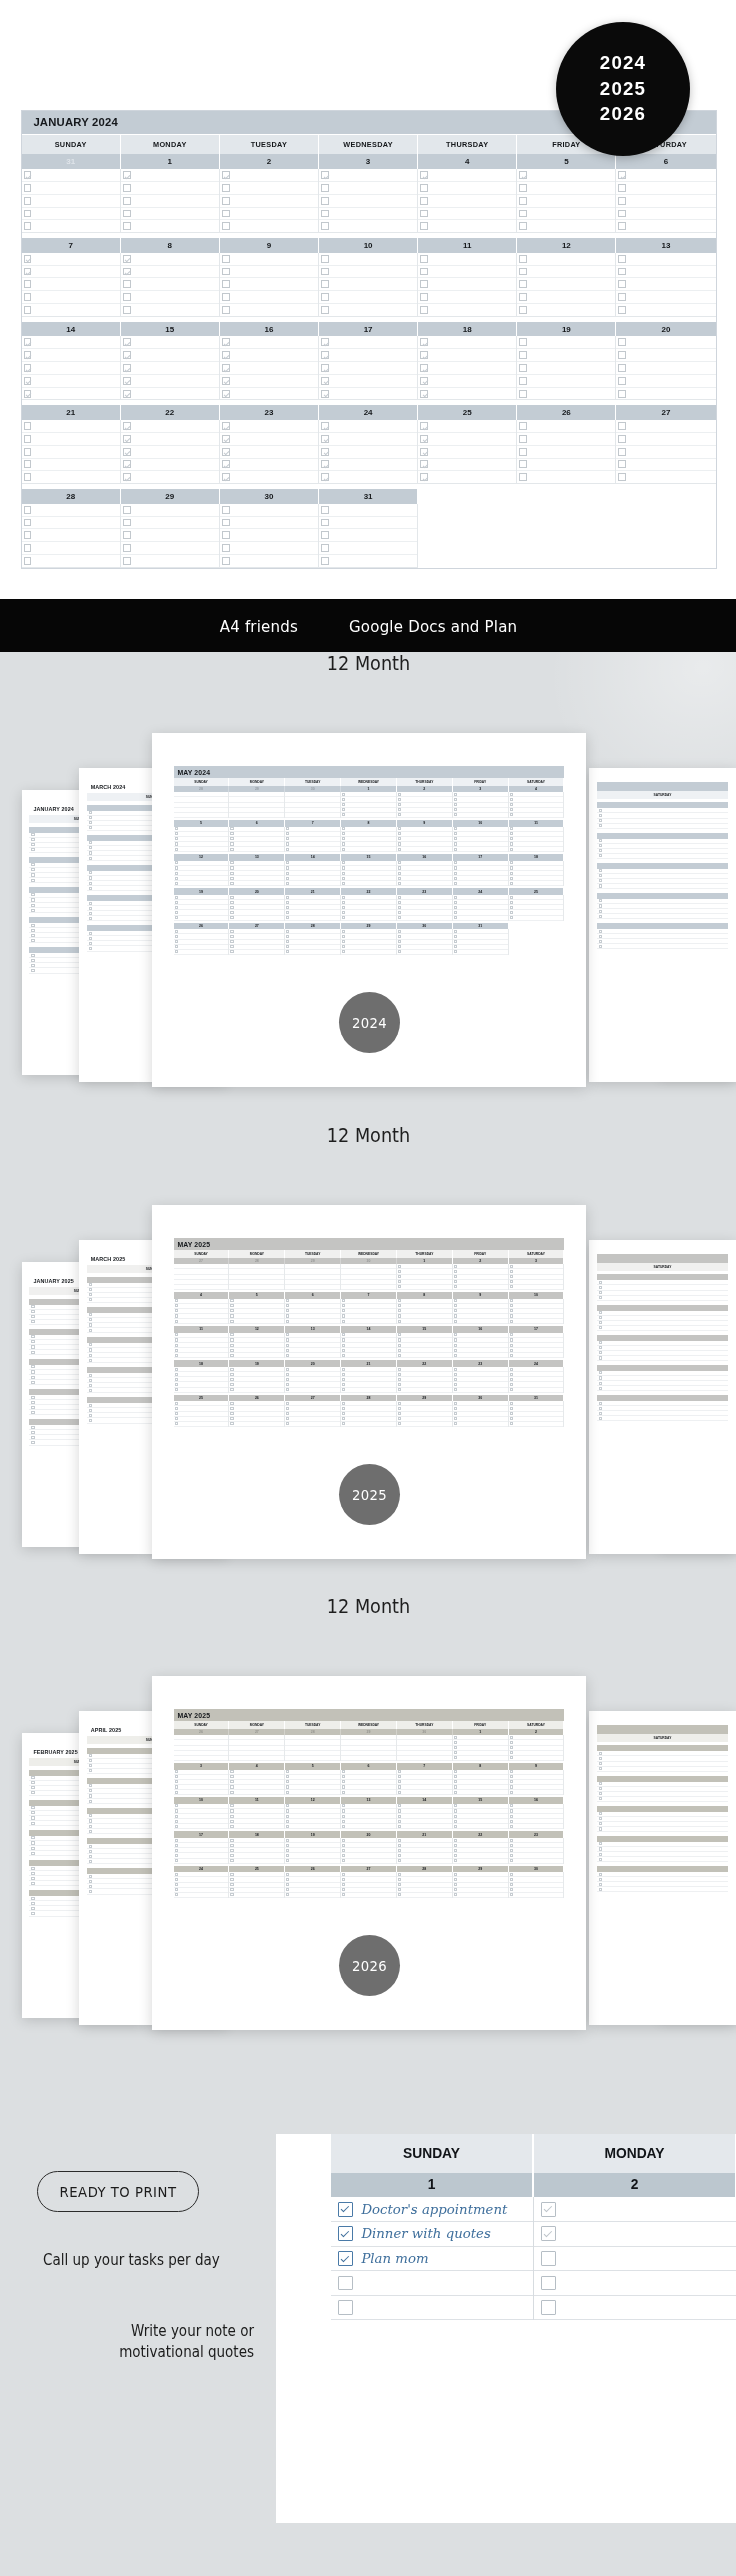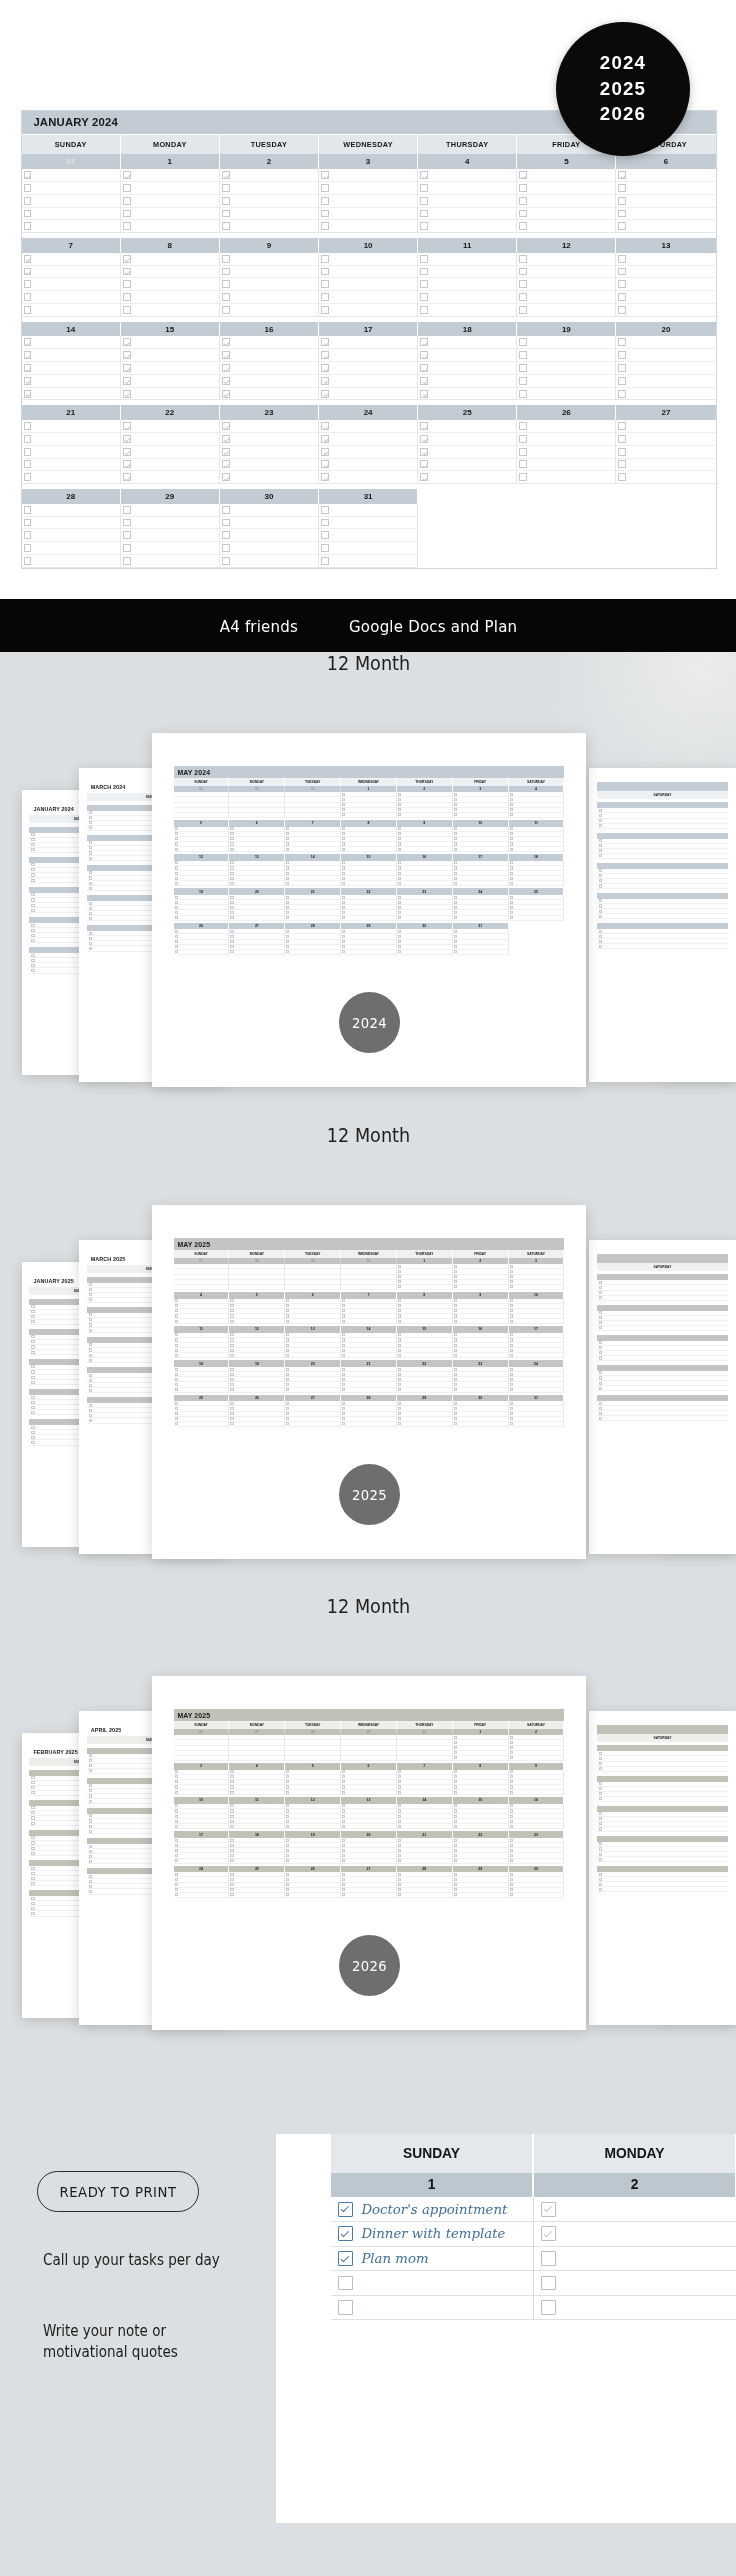--- a/index.html
+++ b/index.html
@@ -281,21 +281,21 @@
   .blurb {
     position: absolute;
     left: 43px;
     width: 211px;
     font-size: 15px;
     line-height: 1.42;
     color: #1b1b1b;
     font-family: "DejaVu Sans Condensed", "Liberation Sans", sans-serif;
   }
   .blurb.b1 { top: 116px; }
-  .blurb.b2 { top: 187px; }
+  .blurb.b2 { top: 187px; text-align: right; }
 
   .sepcard {
     position: absolute;
     top: 0px; left: 276px;
     width: 461px; height: 389px;
     background: #fff;
     overflow: hidden;
   }
   .sep-month {
     margin: 82px 0 0 55px;
@@ -3822,21 +3822,21 @@
       <div>2</div>
     </div>
     <div class="sep-body">
       <div class="sep-col" id="sep-sun">
           <div class="sep-row">
             <div class="sep-cb blue chk"></div>
             <div class="hand">Doctor's appointment</div>
           </div>
           <div class="sep-row">
             <div class="sep-cb blue chk"></div>
-            <div class="hand">Dinner with template</div>
+            <div class="hand">Dinner with quotes</div>
           </div>
           <div class="sep-row">
             <div class="sep-cb blue chk"></div>
             <div class="hand">Plan mom</div>
           </div>
           <div class="sep-row">
             <div class="sep-cb"></div>
             <div class="hand"></div>
           </div>
           <div class="sep-row">

